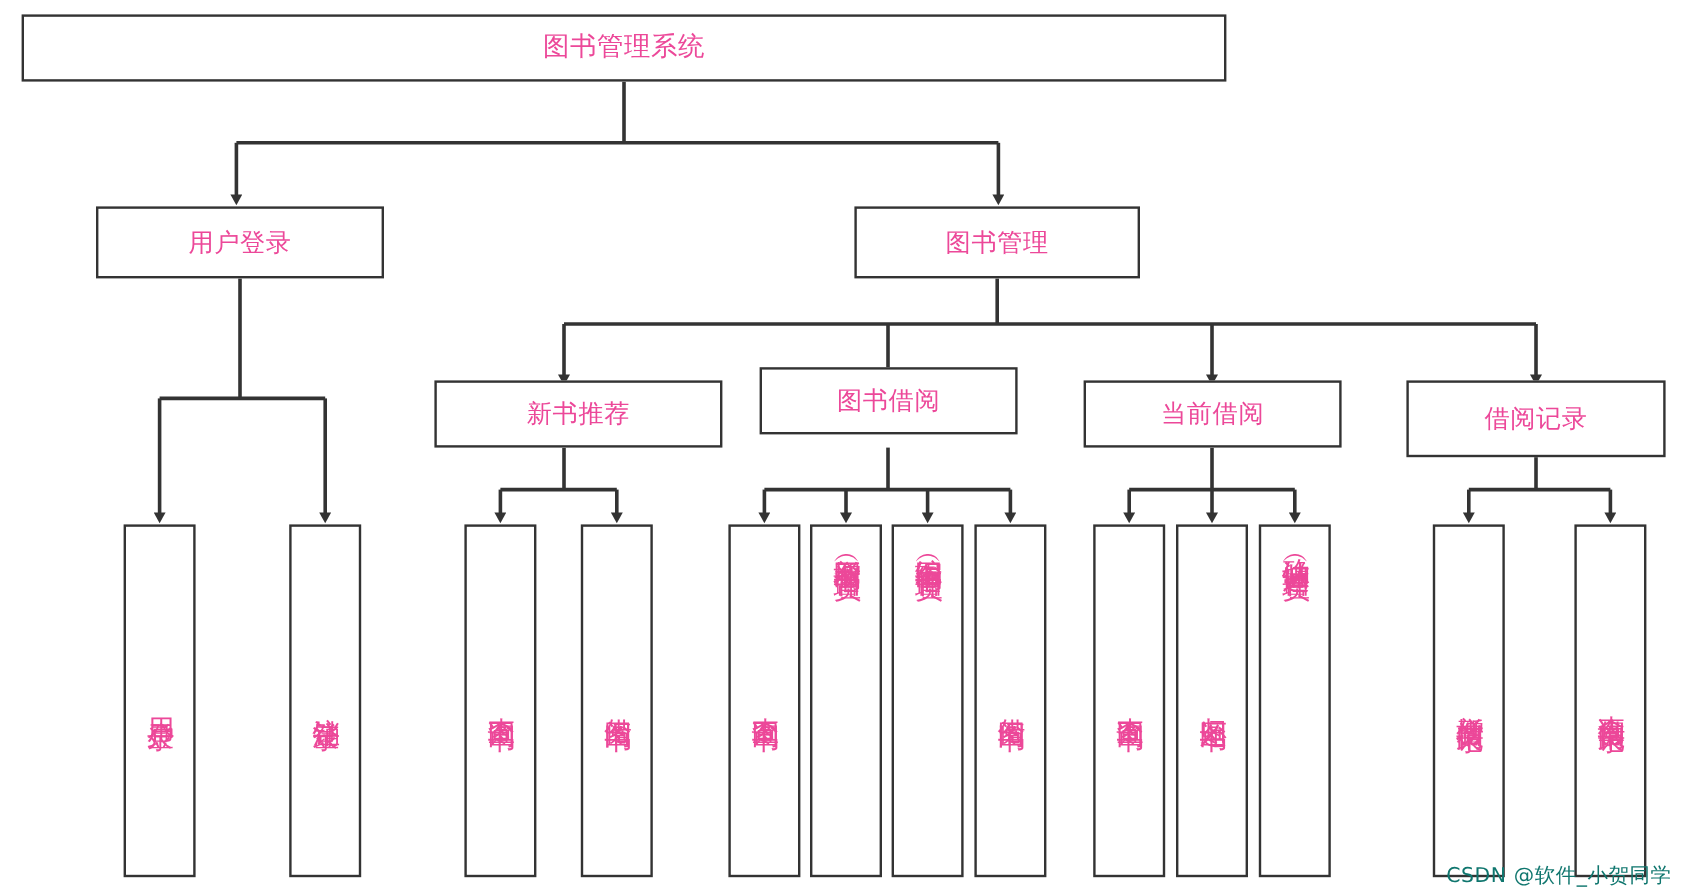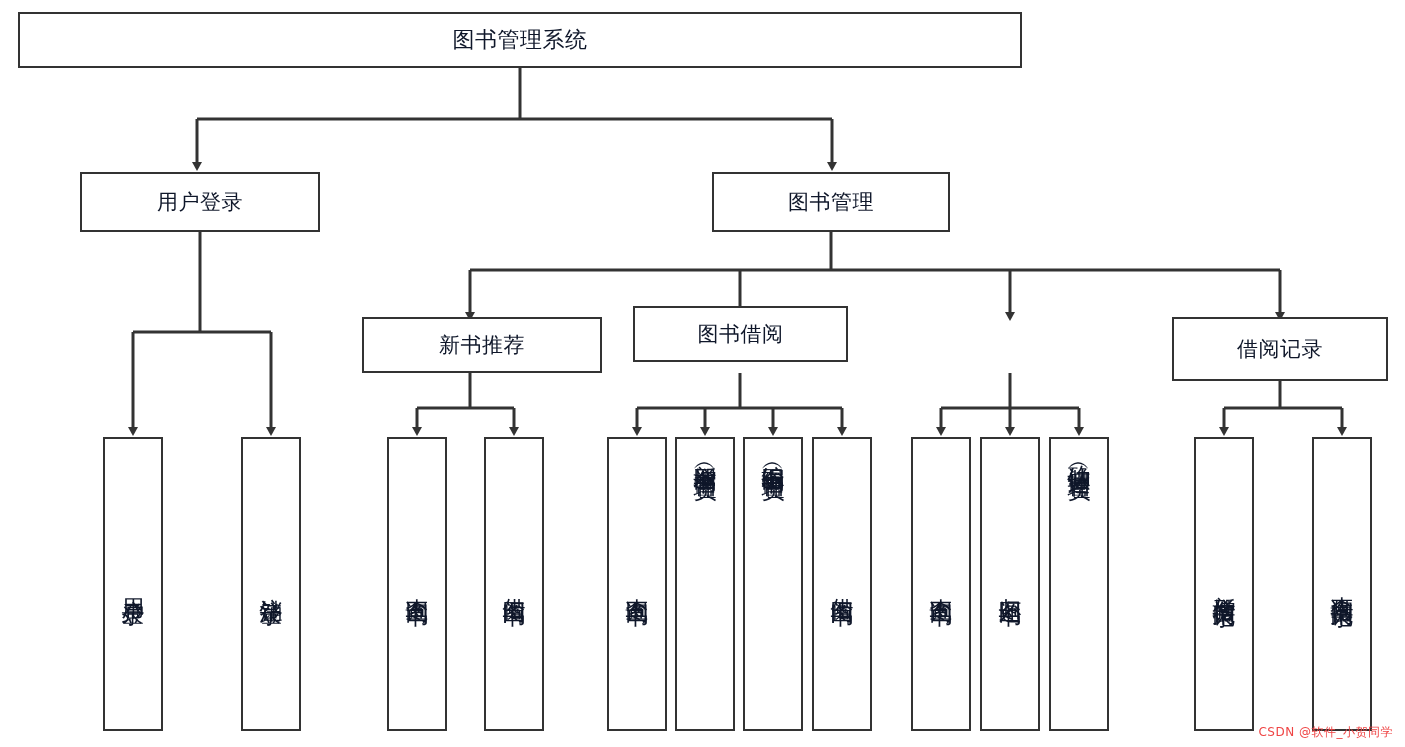--- a/index.html
+++ b/index.html
@@ -30,21 +30,21 @@
     position: absolute;
     box-sizing: border-box;
     background: #ffffff;
     border: 2px solid #333333;
     display: flex;
     align-items: center;
     justify-content: center;
     z-index: 2;
   }
   .node .label {
-    color: #0f172a;
+    color: #ec4899;
     line-height: 1.18;
     text-align: center;
     white-space: nowrap;
   }
   
   .node.horiz .label {
     font-size: 21px;
     letter-spacing: 0.5px;
   }
   .node.root .label {
@@ -69,22 +69,22 @@
     margin-top: 8px;
   }
   .node.vert.mid-text .label {
     margin-top: 0;
     align-self: center;
   }
   #watermark {
     position: absolute;
     right: 12px;
     bottom: 6px;
-    font-size: 12px;
-    color: #ef4444;
+    font-size: 17px;
+    color: #0f766e;
     letter-spacing: 0.5px;
     z-index: 3;
     white-space: nowrap;
   }
 </style>
 </head>
 <body>
 
 <div id="canvas">
 
@@ -153,20 +153,23 @@
   </div>
 
   <div class="node horiz" style="left:362px; top:317px; width:240px; height:56px;">
     <span class="label">新书推荐</span>
   </div>
 
   <div class="node horiz" style="left:633px; top:306px; width:215px; height:56px;">
     <span class="label">图书借阅</span>
   </div>
 
+  <div class="node horiz" style="left:903px; top:317px; width:215px; height:56px;">
+    <span class="label">当前借阅</span>
+  </div>
 
   <div class="node horiz" style="left:1172px; top:317px; width:216px; height:64px;">
     <span class="label">借阅记录</span>
   </div>
 
   <div class="node vert mid-text" style="left:103px; top:437px; width:60px; height:294px;">
     <span class="label">用户登录</span>
   </div>
 
   <div class="node vert mid-text" style="left:241px; top:437px; width:60px; height:294px;">

